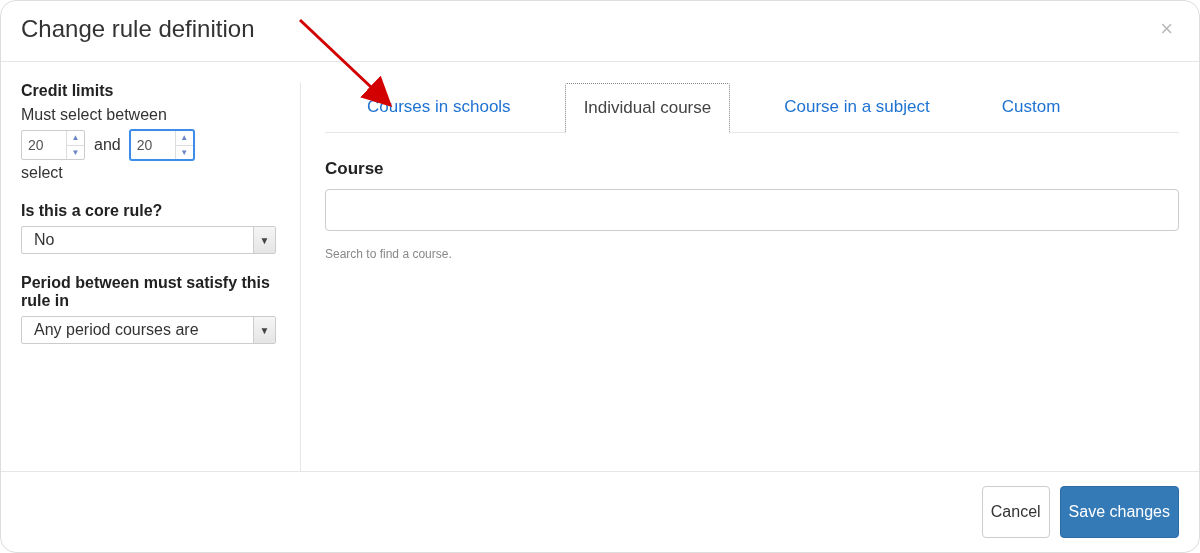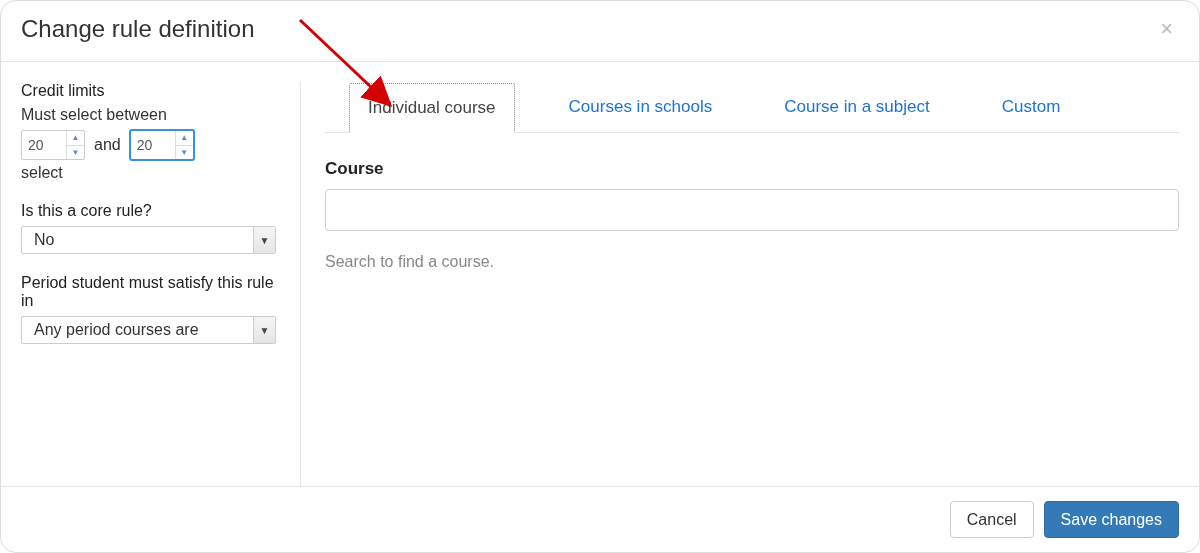--- a/index.html
+++ b/index.html
@@ -47,21 +47,21 @@
     padding:20px 20px 0 20px;
     overflow:hidden;
   }
   .sidebar {
     width:280px;
     padding-right:20px;
     border-right:1px solid #e6e6e6;
   }
   .group { margin-bottom:20px; }
   .group-label {
-    font-weight:400;
+    font-weight:700;
     font-size:16px;
     margin-bottom:6px;
     color:#222;
   }
   .sub-label {
     font-size:16px;
     color:#333;
     margin-bottom:6px;
   }
   .credits-row {
@@ -176,35 +176,35 @@
   .course-input {
     width:100%;
     height:42px;
     border:1px solid #ccc;
     border-radius:4px;
     padding:0 12px;
     font-size:16px;
     outline:none;
   }
   .course-hint {
-    margin-top:22px;
-    font-size:16px;
+    margin-top:16px;
+    font-size:12px;
     color:#888;
   }
 
   .dialog-footer {
     border-top:1px solid #e6e6e6;
     padding:14px 20px;
     display:flex;
     justify-content:flex-end;
     gap:10px;
   }
   .btn {
-    height:37px;
-    padding:0 16px;
+    height:52px;
+    padding:0 8px;
     border-radius:4px;
     font-size:16px;
     cursor:pointer;
     border:1px solid transparent;
     display:inline-flex;
     align-items:center;
   }
   .btn-default {
     background:#fff;
     border-color:#ccc;
@@ -263,34 +263,34 @@
 
       <div class="group">
         <div class="group-label">Is this a core rule?</div>
         <div class="select-wrap">
           <div class="select">No</div>
           <div class="select-btn">▼</div>
         </div>
       </div>
 
       <div class="group">
-        <div class="group-label">Period student must satisfy this rule in</div>
+        <div class="group-label">Period between must satisfy this rule in</div>
         <div class="select-wrap small">
           <div class="select">Any period courses are</div>
           <div class="select-btn">▼</div>
         </div>
       </div>
 
     </div>
 
     <div class="main">
 
       <div class="tabs">
+        <div class="tab">Courses in schools</div>
         <div class="tab active">Individual course</div>
-        <div class="tab">Courses in schools</div>
         <div class="tab">Course in a subject</div>
         <div class="tab">Custom</div>
       </div>
 
       <div class="course-label">Course</div>
       <input class="course-input" type="text" value="" style="">
       <div class="course-hint">Search to find a course.</div>
 
     </div>
 

